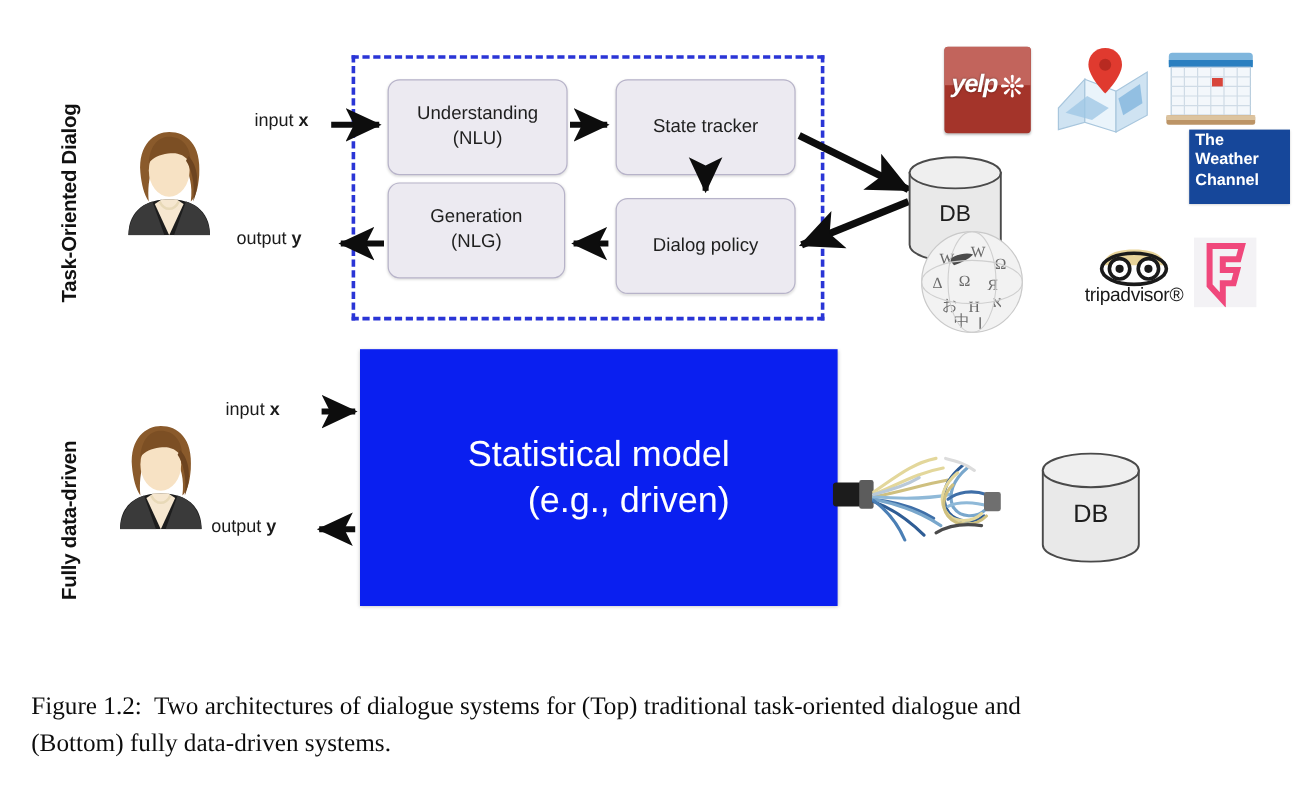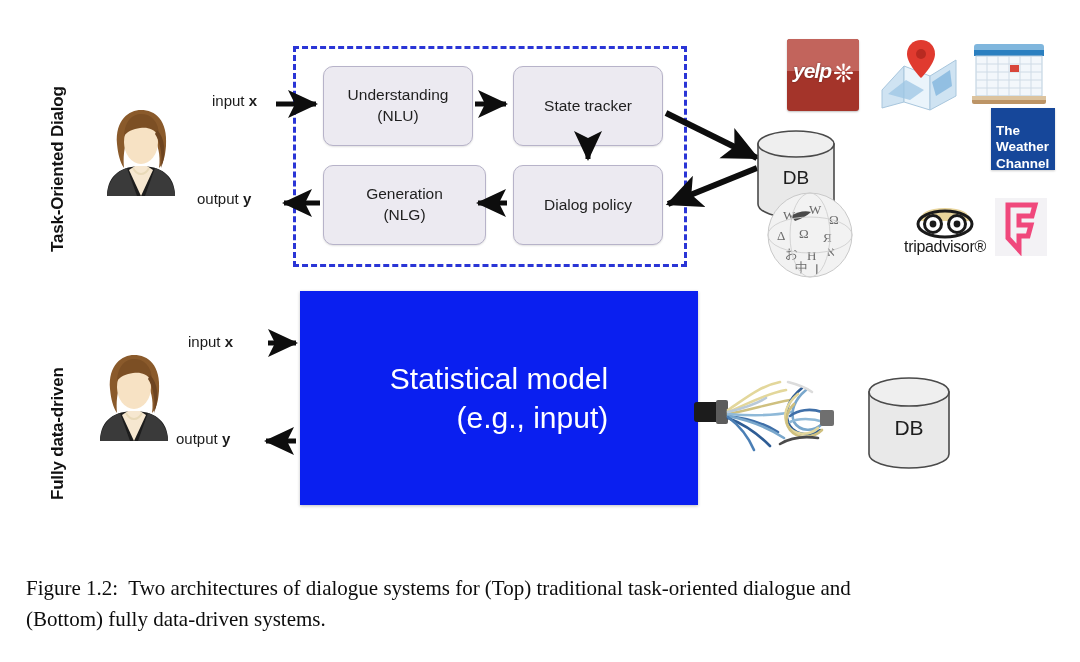--- a/index.html
+++ b/index.html
@@ -60,21 +60,21 @@
     display: flex;
     align-items: center;
     justify-content: center;
     text-align: center;
     font-size: 15.5px;
     line-height: 1.35;
     color: #1f1f1f;
   }
   #box-nlu      { left: 323px; top: 66px;  width: 150px; height: 80px; }
   #box-state    { left: 513px; top: 66px;  width: 150px; height: 80px; }
-  #box-nlg      { left: 323px; top: 165px; width: 163px; height: 80px; }
+  #box-nlg      { left: 323px; top: 152px; width: 148px; height: 80px; }
   #box-policy   { left: 513px; top: 165px; width: 150px; height: 80px; justify-content: center; }
 
   
   #blue-box {
     position: absolute;
     left: 300px; top: 291px;
     width: 398px; height: 214px;
     background: #0a1ff0;
     display: flex;
     align-items: center;
@@ -119,27 +119,27 @@
   }
   #logo-yelp .yelp-burst {
     position: absolute; right: 5px; top: 22px;
     color: #fff; font-size: 25px; line-height: 1;
   }
 
   #logo-maps { left: 880px; top: 38px; width: 82px; height: 74px; }
   #logo-cal  { left: 970px; top: 42px; width: 78px; height: 66px; }
 
   #logo-weather {
-    left: 991px; top: 108px; width: 64px; height: 62px;
+    left: 991px; top: 108px; width: 84px; height: 62px;
     background: #16479a;
     color: #fff;
     font-weight: bold;
     font-size: 13.5px;
     line-height: 1.22;
-    padding: 15px 5px 0 5px;
+    padding: 1px 5px 0 5px;
     box-shadow: 0 1px 2px rgba(0,0,0,0.2);
   }
 
   #logo-wiki { left: 765px; top: 190px; width: 90px; height: 90px; }
 
   #logo-tripadvisor { left: 890px; top: 205px; width: 110px; height: 58px; }
   #logo-tripadvisor .ta-word {
     position: absolute; left: 0; top: 33px; width: 110px;
     text-align: center; font-size: 16px; color: #1a1a1a;
     letter-spacing: -0.3px;
@@ -366,21 +366,21 @@
   <div class="iolabel" style="left:188px; top:333px;">
     <span>input </span><b>x</b>
   </div>
   <div class="iolabel" style="left:176px; top:430px;">
     <span>output </span><b>y</b>
   </div>
 
   <div id="blue-box">
     <div>
       <span>Statistical model</span><br>
-      <span>(e.g., input)</span>
+      <span>(e.g., driven)</span>
     </div>
   </div>
 
   <div class="cyl" style="left:694px; top:360px;">
     <svg width="160" height="110" viewBox="0 0 160 110">
       <rect x="0" y="42" width="26" height="20" rx="3" fill="#1c1c1c"></rect>
       <rect x="22" y="40" width="12" height="24" rx="2" fill="#5c5c5c"></rect>
       <g fill="none" stroke-width="2.6" stroke-linecap="round">
         <path d="M34 50 C52 38 66 26 86 22" stroke="#e3d79b"></path>
         <path d="M34 52 C54 44 70 34 92 30" stroke="#e3d79b"></path>

